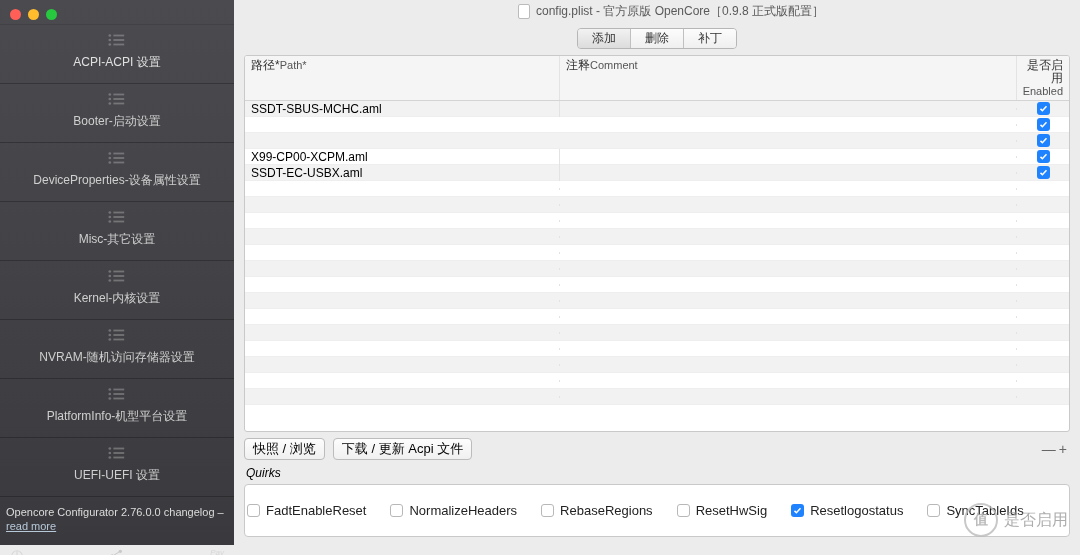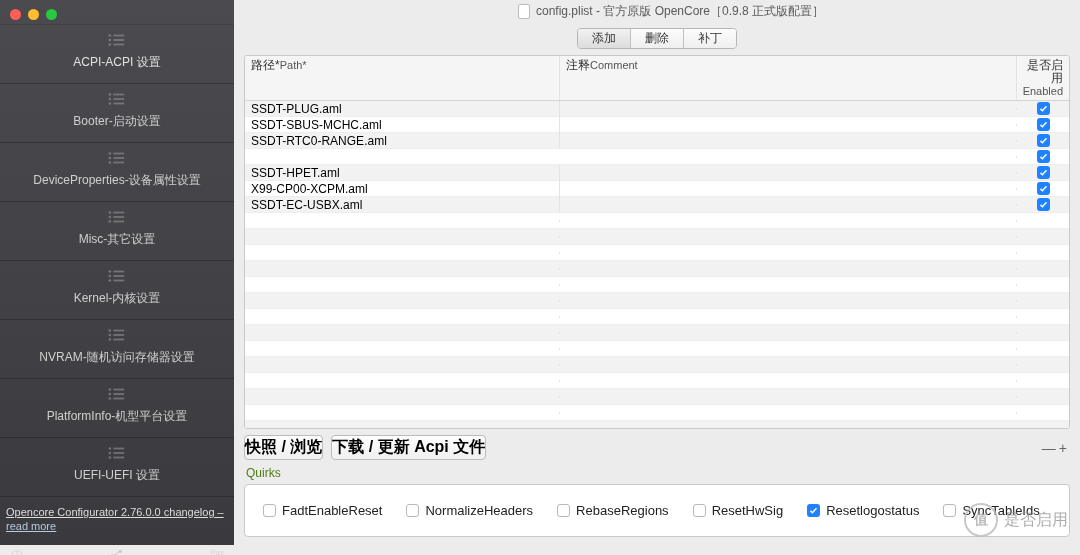--- a/index.html
+++ b/index.html
@@ -9,21 +9,21 @@
 
 .sidebar { width: 234px; background: linear-gradient(to bottom, #4a4a4f, #3a3a3e); color: #c8c8c8; display: flex; flex-direction: column; font-size: 12px; position: relative; }
 .traffic { display: flex; gap: 7px; padding: 9px 10px 4px; }
 .tl { width: 11px; height: 11px; border-radius: 50%; }
 .tl.red { background: #ff5f56; } .tl.yellow { background: #ffbd2e; } .tl.green { background: #27c93f; }
 .nav-item { display: flex; flex-direction: column; align-items: center; gap: 4px; padding: 8px 4px 12px; border-bottom: 1px solid rgba(0,0,0,0.25); cursor: pointer; }
 .nav-item:first-of-type { border-top: 1px solid rgba(0,0,0,0.1); }
 .nav-icon { opacity: .55; }
 .nav-label { font-size: 12px; color: #cfcfcf; text-align: center; }
 .nav-item.active .nav-label { color: #e0e0e0; }
-.changelog { padding: 8px 6px; font-size: 11px; color: #dcdcdc; line-height: 1.3; text-decoration: underline; }
+.changelog { padding: 8px 6px; font-size: 11px; color: #dcdcdc; line-height: 1.3; }
 .changelog a { color: #b7c8d8; text-decoration: underline; }
 .sidebar-bottom { margin-top: auto; display: flex; align-items: center; justify-content: space-between; padding: 6px 10px 8px; }
 .share-icon { opacity: .7; }
 .tinytext { font-size: 8px; opacity: .6; font-style: italic; line-height: 1; }
 
 
 .main { flex: 1; display: flex; flex-direction: column; }
 .titlebar { display: flex; align-items: center; justify-content: center; gap: 6px; height: 24px; font-size: 12px; color: #5a5a5a; padding-left: 28px; }
 .doc-icon { width: 12px; height: 15px; border: 1px solid #bbb; border-radius: 2px; background: #fff; display: inline-block; }
 .tabs { display: flex; justify-content: center; margin: 4px 0 6px; }
@@ -47,25 +47,25 @@
 .trow { border-bottom: 1px solid #eee; height: 16px; align-items: center; }
 .trow:nth-child(odd) { background: #f2f2f2; }
 .trow:nth-child(even) { background: #fff; }
 .td.col-enabled { justify-content: center; align-items: center; }
 .chk { width: 13px; height: 13px; border-radius: 3px; background: #1f82ff; display: inline-flex; align-items: center; justify-content: center; }
 .chk svg { width: 9px; height: 9px; }
 .chk.off { background: #fff; border: 1px solid #b8b8b8; }
 
 
 .footer-btns { display: flex; align-items: center; gap: 8px; margin: 6px 10px 4px; }
-.pill { font-size: 16px; padding: 1px 0; border: 1px solid #bcbcbc; border-radius: 4px; background: linear-gradient(#fdfdfd,#f0f0f0); cursor: pointer; font-weight: bold; }
+.pill { font-size: 13px; padding: 1px 8px; border: 1px solid #bcbcbc; border-radius: 4px; background: linear-gradient(#fdfdfd,#f0f0f0); cursor: pointer; }
 .plusminus { margin-left: auto; font-size: 14px; color: #666; letter-spacing: 3px; }
 
-.quirks-label { margin: 2px 12px 4px; font-size: 12px; color: #4d7c0f; }
-.quirks-box { margin: 0 10px 8px; border: 1px solid #c9c9c9; border-radius: 4px; background: #fff; padding: 18px 18px; display: flex; gap: 24px; align-items: center; font-size: 13px; color: #222; }
+.quirks-label { margin: 2px 12px 4px; font-size: 12px; color: #000000; font-style: italic; }
+.quirks-box { margin: 0 10px 8px; border: 1px solid #c9c9c9; border-radius: 4px; background: #fff; padding: 18px 2px; display: flex; gap: 24px; align-items: center; font-size: 13px; color: #222; }
 .qitem { display: flex; align-items: center; gap: 6px; }
 
 
 .watermark { position: absolute; right: 12px; bottom: 18px; display: flex; align-items: center; gap: 6px; color: #999; font-size: 16px; opacity: .8; font-weight: 500; }
 .wm-circle { width: 34px; height: 34px; border: 2px solid #bbb; border-radius: 50%; display: flex; align-items: center; justify-content: center; font-size: 14px; color: #aaa; font-weight: bold; }
 
 svg.list-ic { width: 18px; height: 14px; }
 svg.list-ic line { stroke: #9d9d9d; stroke-width: 2; }
 svg.list-ic circle { fill: #9d9d9d; }
 </style>
@@ -234,64 +234,41 @@
           <span>注释</span>
           <span class="sub">Comment</span>
         </div>
         <div class="th col-enabled">
           <span>是否启用</span>
           <span class="sub">Enabled</span>
         </div>
       </div>
       <div class="tbody" id="tbody">
           <div class="trow">
-      <div class="td col-path">SSDT-PLUG.aml</div>
-      <div class="td col-comment"></div>
-      <div class="td col-enabled">
-        <span class="chk">
-          <svg viewBox="0 0 24 24" fill="none" stroke="#fff" stroke-width="4">
-                  <polyline points="4,13 9,18 20,6"></polyline>
-                </svg>
-        </span>
-      </div>
-          </div>
-          <div class="trow">
       <div class="td col-path">SSDT-SBUS-MCHC.aml</div>
       <div class="td col-comment"></div>
       <div class="td col-enabled">
         <span class="chk">
           <svg viewBox="0 0 24 24" fill="none" stroke="#fff" stroke-width="4">
                   <polyline points="4,13 9,18 20,6"></polyline>
                 </svg>
         </span>
       </div>
           </div>
           <div class="trow">
-      <div class="td col-path">SSDT-RTC0-RANGE.aml</div>
       <div class="td col-comment"></div>
       <div class="td col-enabled">
         <span class="chk">
           <svg viewBox="0 0 24 24" fill="none" stroke="#fff" stroke-width="4">
                   <polyline points="4,13 9,18 20,6"></polyline>
                 </svg>
         </span>
       </div>
           </div>
           <div class="trow">
-      <div class="td col-comment"></div>
-      <div class="td col-enabled">
-        <span class="chk">
-          <svg viewBox="0 0 24 24" fill="none" stroke="#fff" stroke-width="4">
-                  <polyline points="4,13 9,18 20,6"></polyline>
-                </svg>
-        </span>
-      </div>
-          </div>
-          <div class="trow">
-      <div class="td col-path">SSDT-HPET.aml</div>
       <div class="td col-comment"></div>
       <div class="td col-enabled">
         <span class="chk">
           <svg viewBox="0 0 24 24" fill="none" stroke="#fff" stroke-width="4">
                   <polyline points="4,13 9,18 20,6"></polyline>
                 </svg>
         </span>
       </div>
           </div>
           <div class="trow">

